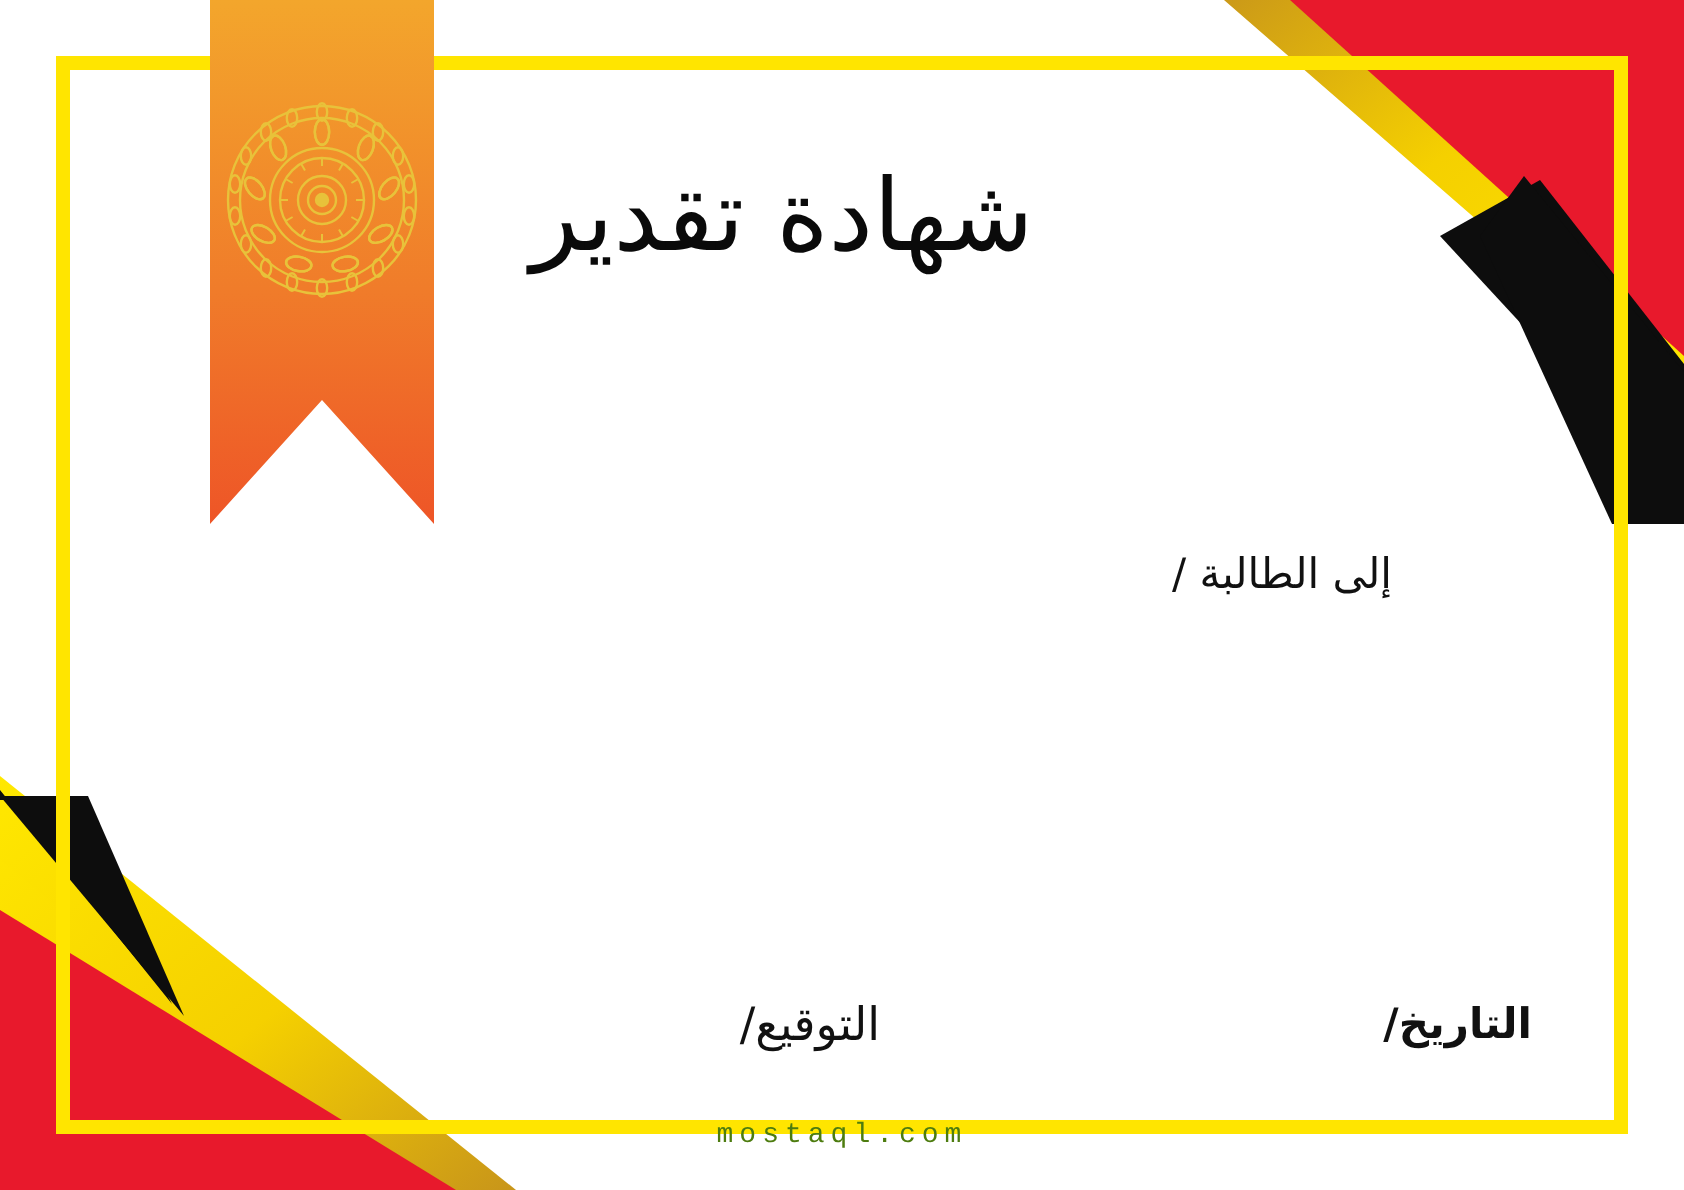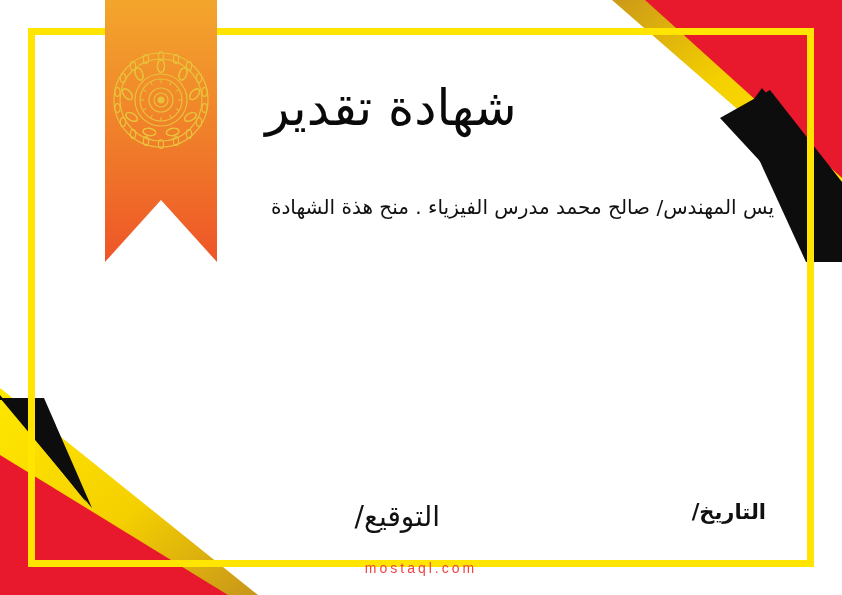--- a/index.html
+++ b/index.html
@@ -99,21 +99,21 @@
     font-size: 21px;
     color: #111111;
     direction: rtl;
     font-family: "DejaVu Sans", sans-serif;
     font-weight: bold;
   }
   .sign-signature {
     position: absolute;
     right: 352px;
     top: 0;
-    font-size: 28px;
+    font-size: 23px;
     color: #111111;
     direction: rtl;
     font-family: "DejaVu Sans", sans-serif;
   }
 
   
   .watermark {
     position: absolute;
     left: 0;
     right: 0;
@@ -124,23 +124,23 @@
   }
   .watermark .wm-main {
     font-family: "DejaVu Sans", sans-serif;
     font-size: 30px;
     color: #d9d9d9;
     direction: rtl;
     letter-spacing: 1px;
     line-height: 1;
   }
   .watermark .wm-sub {
-    font-family: Liberation Sans, sans-serif;
+    font-family: Liberation Mono, monospace;
     font-size: 14px;
-    color: #ef4444;
+    color: #4d7c0f;
     letter-spacing: 3px;
     direction: ltr;
     line-height: 1.4;
   }
 </style>
 </head>
 <body>
 
 <div id="certificate">
 
@@ -247,22 +247,22 @@
         <line x1="-14.7" y1="-8.5" x2="-18.2" y2="-10.5"></line>
         <line x1="-8.5" y1="-14.7" x2="-10.5" y2="-18.2"></line>
       </g>
     </g>
   </svg>
 
   <div class="content">
 
     <div class="title">شهادة تقدير</div>
 
-    <div class="body-line line-1">يس المهندس/ صالح محمد مدرس الفيزياء . منح هذة الشهادة</div>
-
+
+    <div class="body-line line-2">إلى الطالبة /</div>
 
 
 
     <div class="sign-row">
       <div class="sign-date">التاريخ/</div>
       <div class="sign-signature">التوقيع/</div>
     </div>
   </div>
 
   <div class="watermark">

